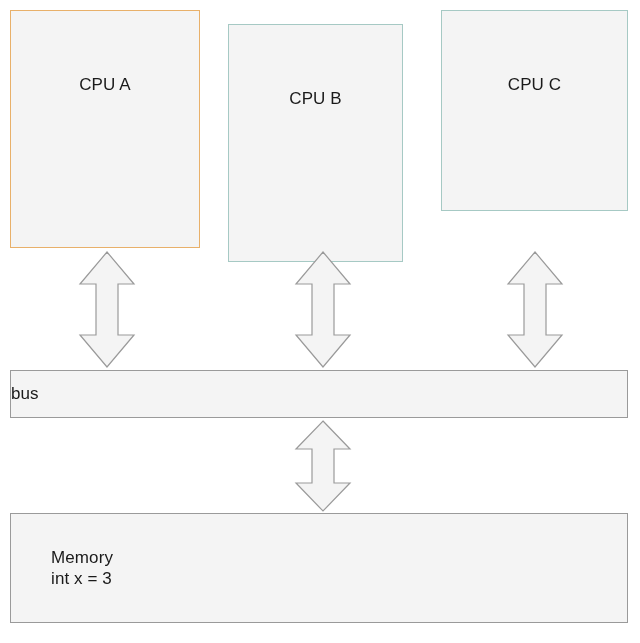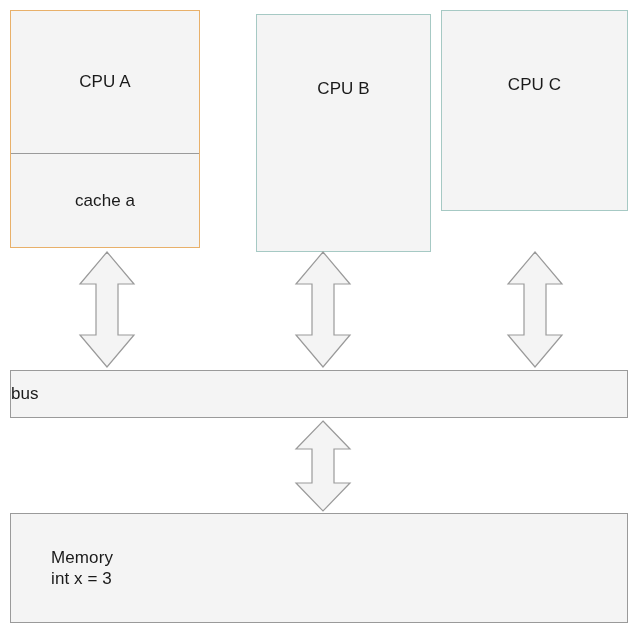--- a/index.html
+++ b/index.html
@@ -90,26 +90,23 @@
 </style>
 </head>
 <body>
 
 <div id="canvas">
 
   <div class="cpu-stack accent-orange" style="left:10px; top:10px; width:190px; height:238px;">
     <div class="cpu-cell top">
       <span class="label">CPU A</span>
     </div>
-    <div class="cpu-cell bottom">
-      <span class="label cache-label">cache a</span>
-    </div>
   </div>
 
-  <div class="cpu-stack accent-teal" style="left:228px; top:14px; width:175px; height:238px;margin-left:28px;">
+  <div class="cpu-stack accent-teal" style="left:228px; top:24px; width:175px; height:238px;">
     <div class="cpu-cell top">
       <span class="label">CPU B</span>
     </div>
   </div>
 
   <div class="cpu-stack accent-teal" style="left:441px; top:10px; width:187px; height:201px;">
     <div class="cpu-cell top">
       <span class="label">CPU C</span>
     </div>
   </div>

